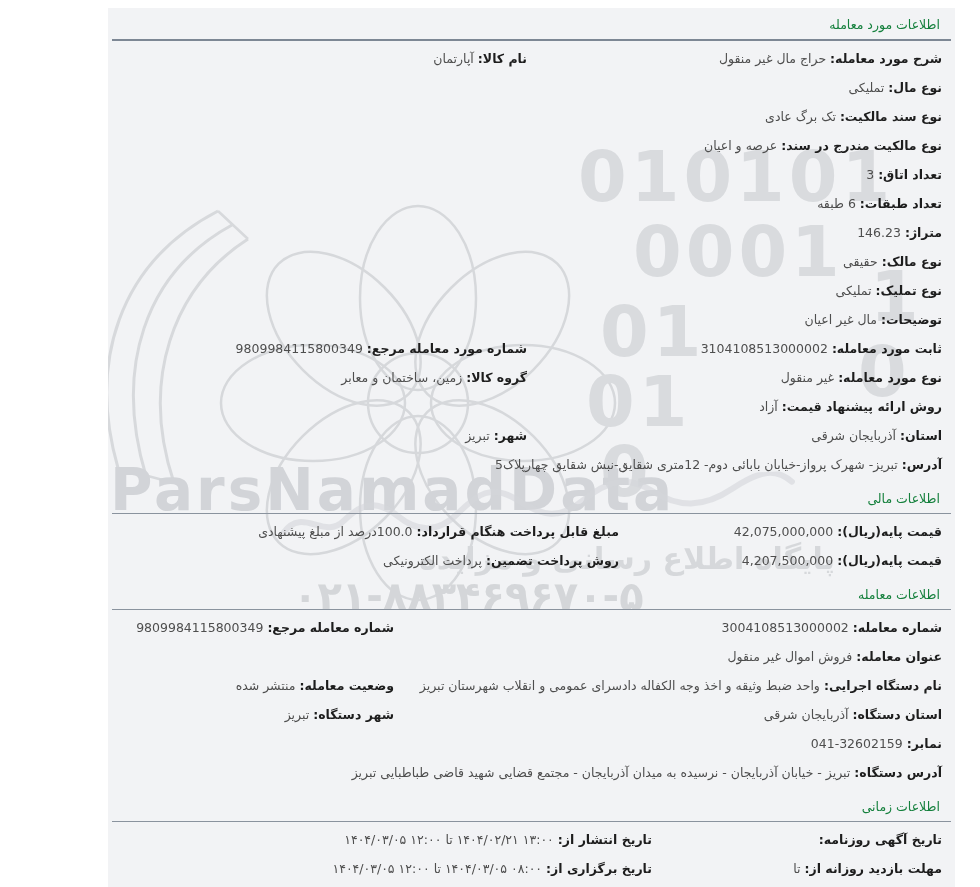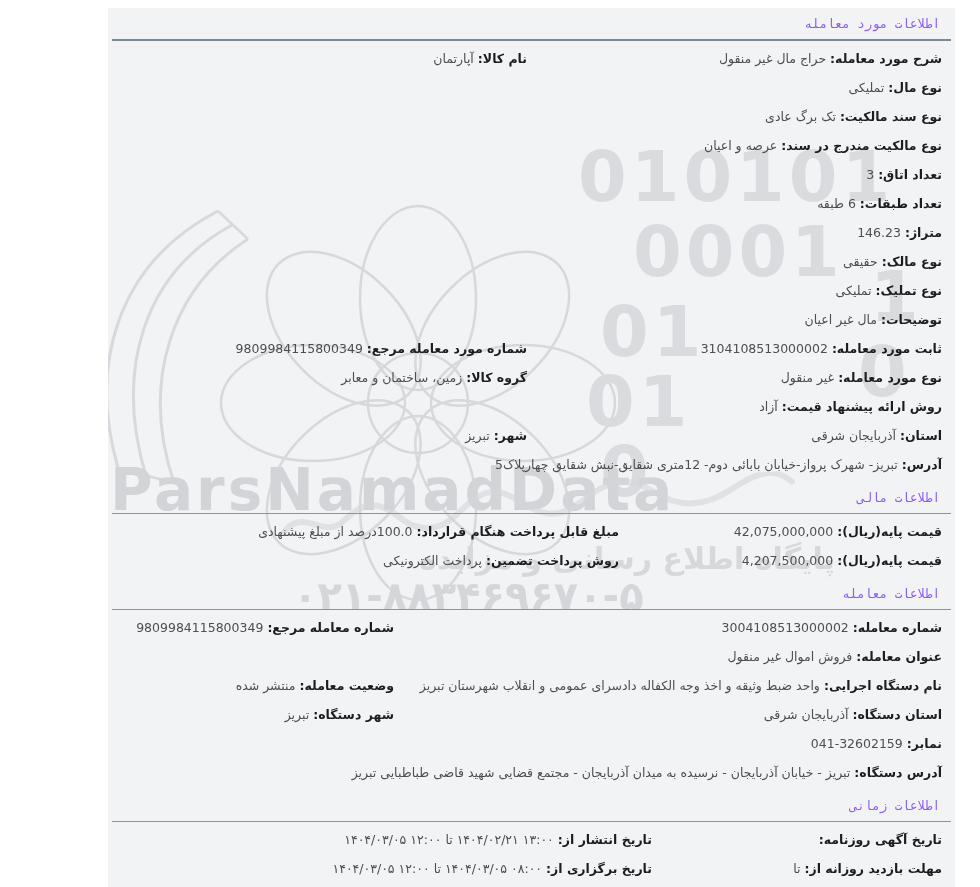--- a/index.html
+++ b/index.html
@@ -20,21 +20,21 @@
   .d7{left:750px;top:323px;}
   .wm-brand{left:2px;top:448px;font-size:58px;letter-spacing:3px;color:#d2d4d8;direction:ltr;}
   .wm-tagline{right:120px;top:533px;font-size:30px;color:#d6d8db;direction:rtl;}
   .wm-phone{left:185px;top:565px;font-size:40px;letter-spacing:6px;color:#d4d6d9;direction:ltr;}
   .wm-svg{position:absolute;}
   .wm-flower{left:95px;top:180px;}
   .wm-pages{left:-8px;top:165px;}
   .wm-sign{left:170px;top:476px;transform:rotate(-3deg);}
   
   .content{position:relative;z-index:1;}
-  .sec-title{padding:9px 2px 6px;font-size:12.5px;line-height:16px;color:#8b5cf6;font-family:Liberation Mono, monospace;}
+  .sec-title{padding:9px 2px 6px;font-size:12.5px;line-height:16px;color:#15803d;}
   .sec-rule{border:0;border-top:1px solid #8a939e;margin:0 -9px;}
   .s1 .sec-rule{border-top-width:2px;border-top-color:#7d8794;}
   .rows{padding:3px 0;}
   .row{display:flex;line-height:29px;font-size:12.5px;}
   .cell{white-space:nowrap;}
   .cF{width:100%;}
   .s1 .cA{width:415px;flex:0 0 415px;}
   .s2 .cA{width:323px;flex:0 0 323px;}
   .s3 .cA{width:548px;flex:0 0 548px;}
   .s4 .cA{width:290px;flex:0 0 290px;}

